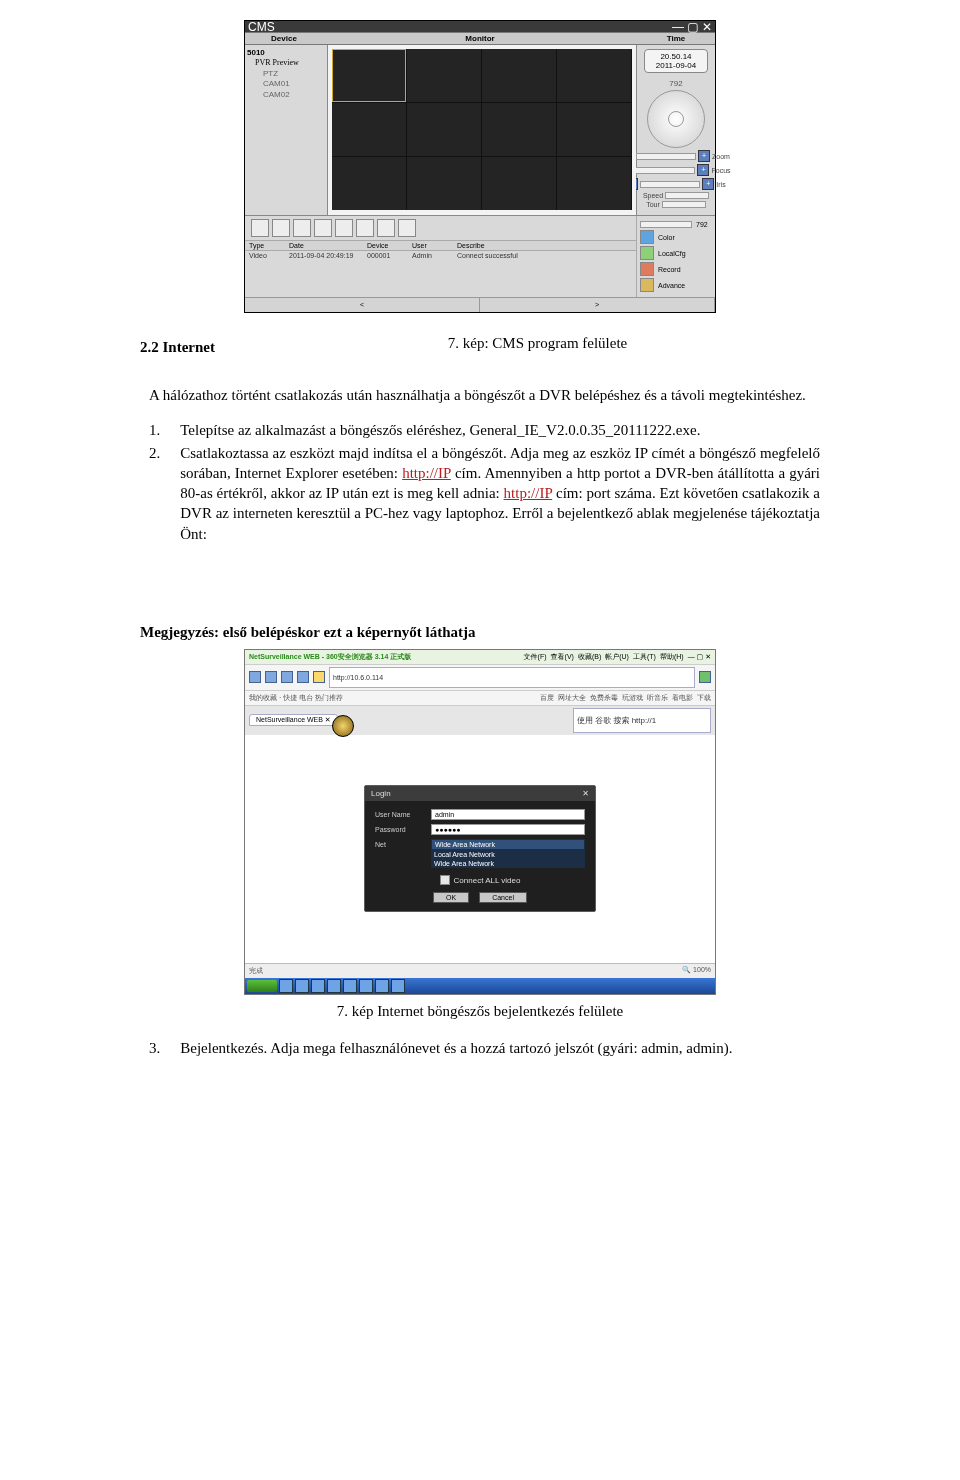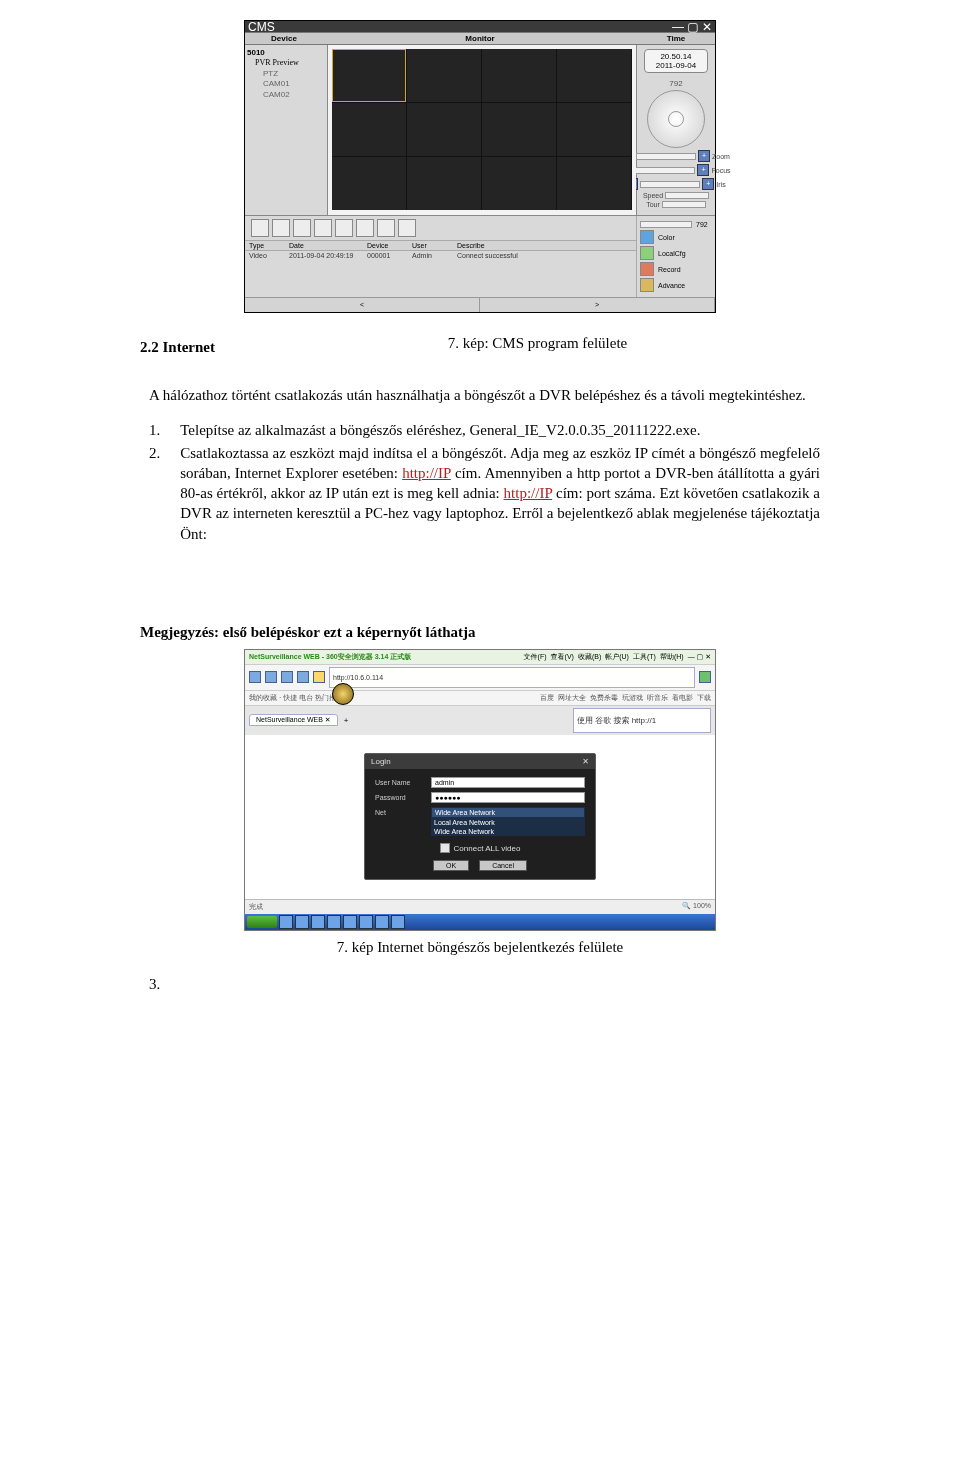--- a/index.html
+++ b/index.html
@@ -73,21 +73,21 @@
   
   .ie-window{
     width:470px;margin:0 auto;border:1px solid #777;
     font-family:Arial,Helvetica,sans-serif;font-size:8px;background:#fff;
   }
   .ie-row{background:#f5f5f5;border-bottom:1px solid #ccc;display:flex;align-items:center;gap:4px;padding:2px 4px;font-size:7px;}
   .ie-ico{width:10px;height:10px;background:#7fa8de;border:1px solid #45628f;}
   .ie-url{flex:1;border:1px solid #aac;background:#fff;padding:6px 3px;color:#333;}
   .ie-tabs{background:#e6e6e6;padding:2px 4px;display:flex;align-items:center;gap:6px;}
   .ie-tab{background:#fff;border:1px solid #aac;border-radius:3px 3px 0 0;padding:1px 6px;font-size:7px;}
-  .ie-body{height:164px;background:#fff;display:flex;align-items:center;justify-content:center;}
+  .ie-body{height:228px;background:#fff;display:flex;align-items:center;justify-content:center;}
   .login-box{width:230px;background:#1f1f1f;border:1px solid #5c5c5c;border-radius:2px;color:#ddd;}
   .login-title{display:flex;justify-content:space-between;padding:3px 6px;background:#3c3c3c;font-size:8px;}
   .login-body{padding:8px 10px;display:grid;grid-template-columns:56px 1fr;gap:4px 0;align-items:center;}
   .login-body label{font-size:7px;color:#ccc;}
   .login-body .fld{background:#fff;color:#000;font-size:7px;padding:1px 3px;border:1px solid #999;}
   .login-body .sel{background:#32517a;color:#fff;font-size:7px;padding:1px 3px;border:1px solid #1b2e45;}
   .login-body .opt{grid-column:2;background:#1b2e45;color:#fff;font-size:7px;padding:1px 3px;margin-top:-4px;}
   .login-ck{grid-column:1/3;display:flex;gap:4px;align-items:center;justify-content:center;margin:3px 0;}
   .login-ck .cb{width:8px;height:8px;border:1px solid #888;background:#e7e7e7;}
   .login-btns{grid-column:1/3;display:flex;justify-content:center;gap:10px;}
@@ -340,15 +340,16 @@
       <span class="tbico"></span>
       <span class="tbico"></span>
       <span class="tbico"></span>
     </div>
   </div>
 
   <div class="caption" style="margin-top:8px">7. kép Internet böngészős bejelentkezés felülete</div>
 
   <div class="body-text" style="display:flex;gap:20px">
     <span>3.</span>
+    <span>Bejelentkezés. Adja mega felhasználónevet és a hozzá tartozó jelszót (gyári: admin, admin).</span>
   </div>
 
 </div>
 
 </body></html>

